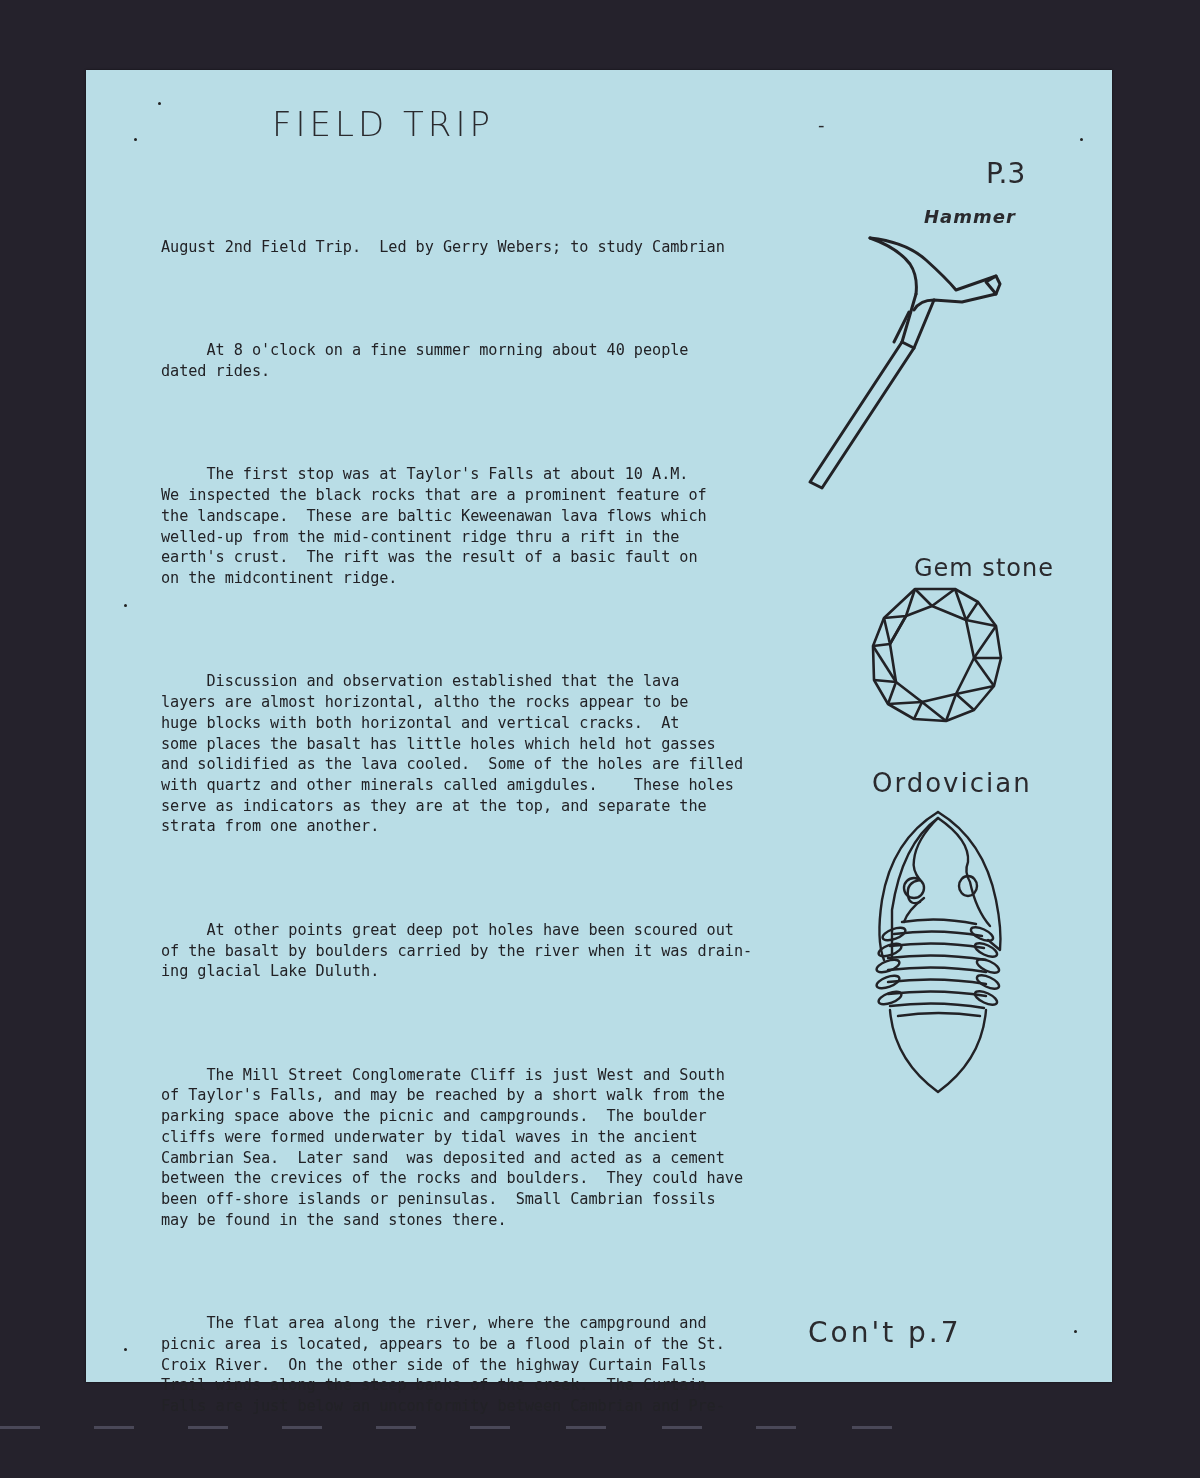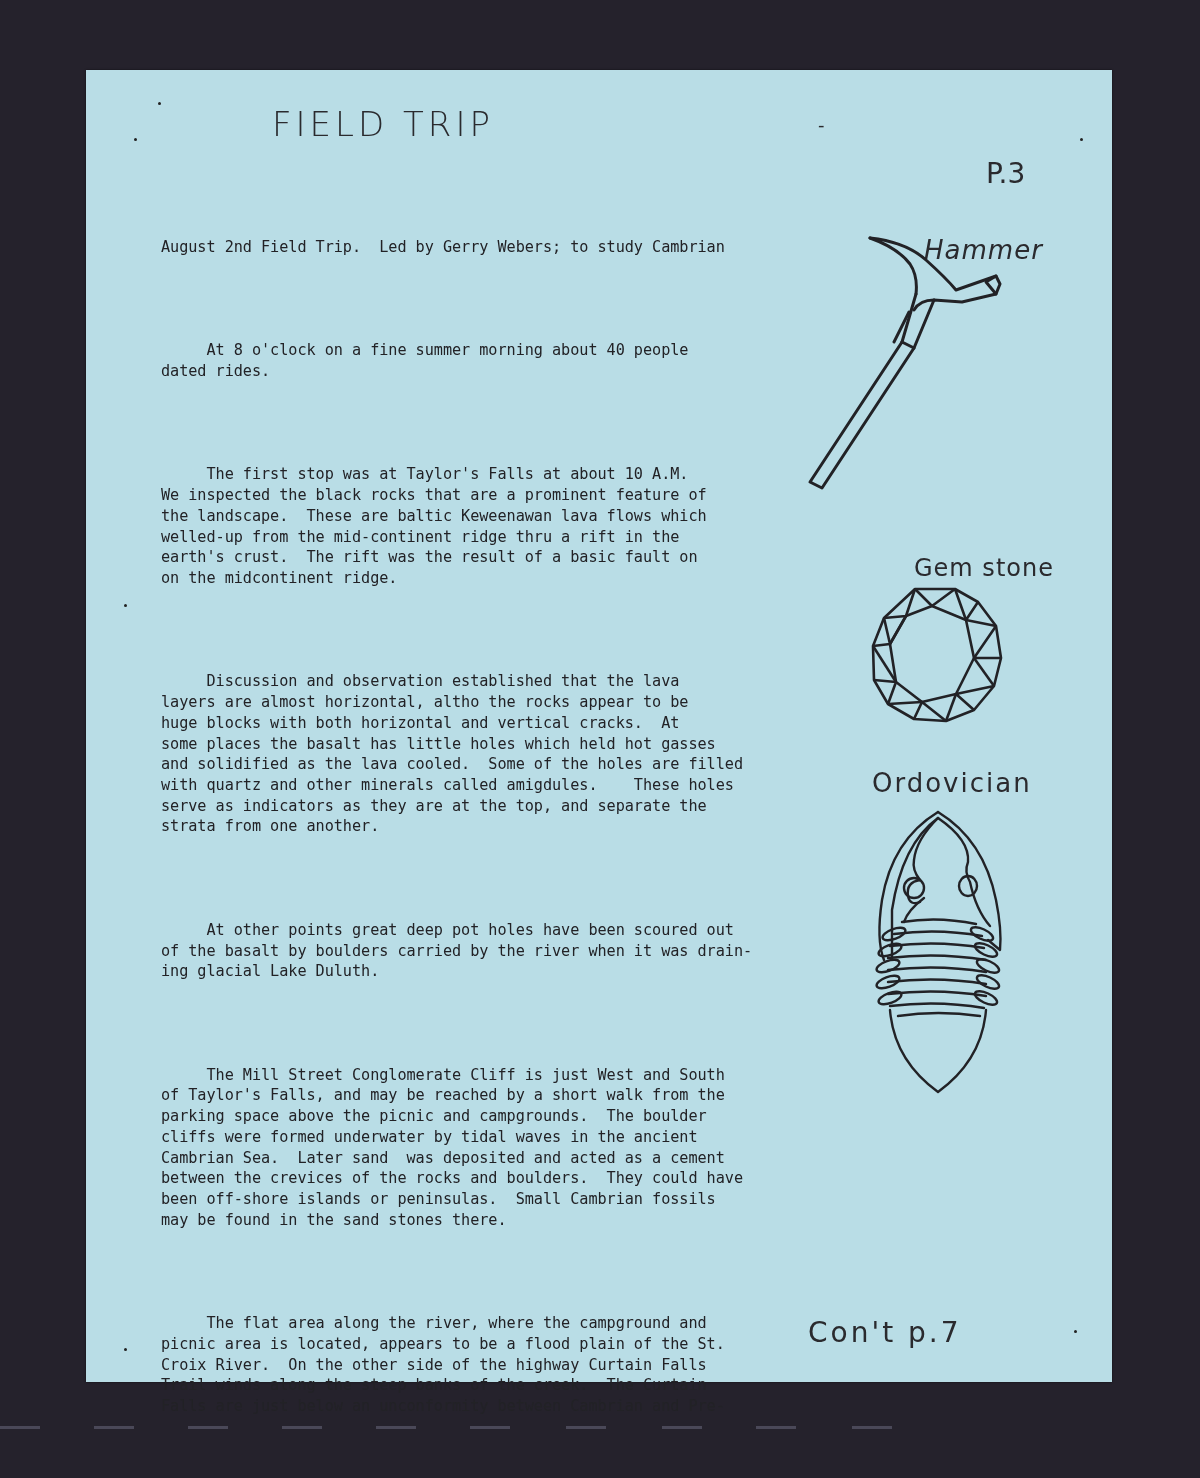--- a/index.html
+++ b/index.html
@@ -22,21 +22,21 @@
       color: #2a2a2e;
       font-weight: normal;
     }
     .title {
       left: 186px; top: 34px;
       font-size: 34px; letter-spacing: 4px;
       font-weight: 300;
     }
     .pagenum { left: 900px; top: 42px; font-size: 28px; margin-top: 45px; }
     .dash { left: 732px; top: 44px; font-size: 18px; }
-    .label-hammer { left: 838px; top: 165px; font-size: 26px; font-style: italic; letter-spacing: 1px; }
+    .label-hammer { left: 838px; top: 136px; font-size: 18px; font-style: italic; letter-spacing: 1px; font-weight: bold; }
     .label-gem { left: 828px; top: 484px; font-size: 24px; letter-spacing: 1px; }
     .label-trilo { left: 786px; top: 698px; font-size: 26px; letter-spacing: 2px; }
     .contd { left: 722px; top: 1246px; font-size: 28px; letter-spacing: 3px; font-weight: 400; }
 
     .body-text {
       position: absolute;
       left: 75px; top: 126px;
       width: 690px;
       font-family: "DejaVu Sans Mono", monospace;
       font-size: 15.2px;

